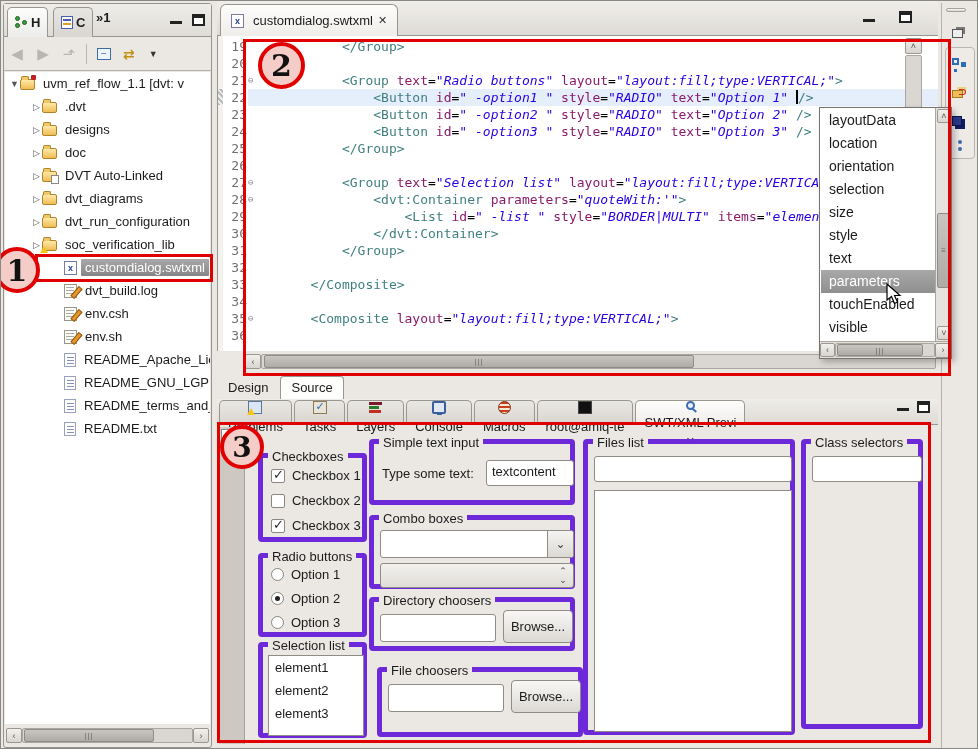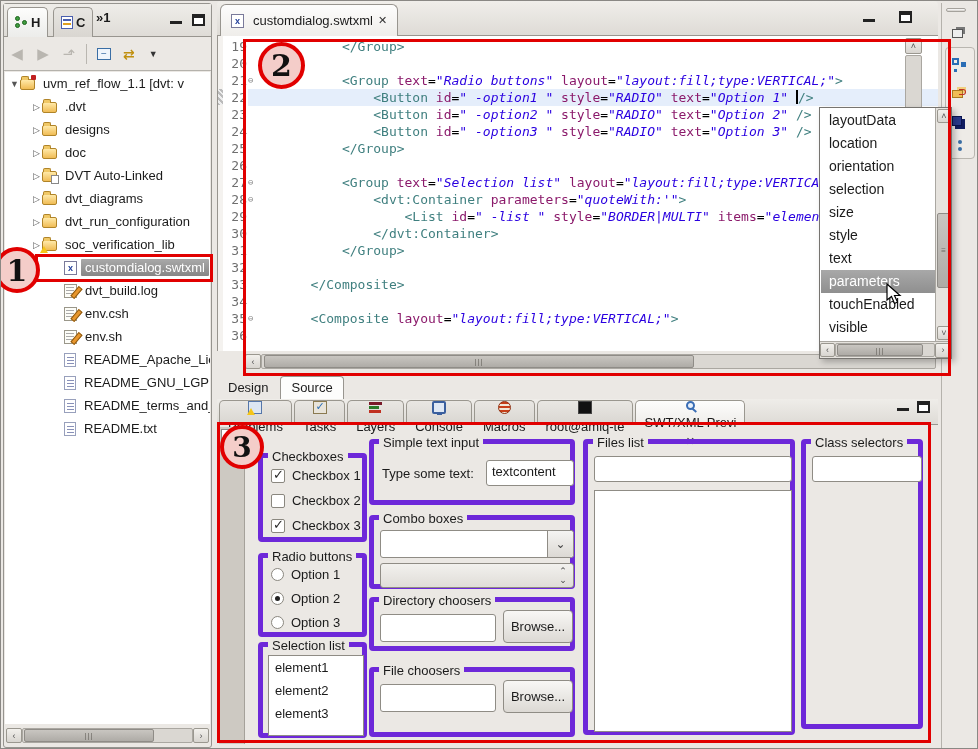--- a/index.html
+++ b/index.html
@@ -517,21 +517,21 @@
             </div>
         </div>
       </div>
 
       <div class="grp" style="left:152px;top:172px;width:206px;height:54px;">
         <span class="gtitle">Directory choosers</span>
         <div class="tfield" style="left:6px;top:12px;width:116px;height:28px;"></div>
         <div class="gbtn" style="left:129px;top:8px;width:70px;height:33px;">Browse...</div>
       </div>
 
-      <div class="grp" style="left:152px;top:242px;width:206px;height:70px;">
+      <div class="grp" style="left:160px;top:242px;width:206px;height:70px;">
         <span class="gtitle">File choosers</span>
         <div class="tfield" style="left:6px;top:12px;width:116px;height:28px;"></div>
         <div class="gbtn" style="left:129px;top:8px;width:70px;height:33px;">Browse...</div>
       </div>
 
       <div class="grp" style="left:366px;top:14px;width:212px;height:296px;">
         <span class="gtitle">Files list</span>
         <div class="tfield" style="left:6px;top:12px;width:198px;height:26px;"></div>
         <div class="listbox" style="left:6px;top:46px;width:198px;height:242px;"></div>
       </div>

